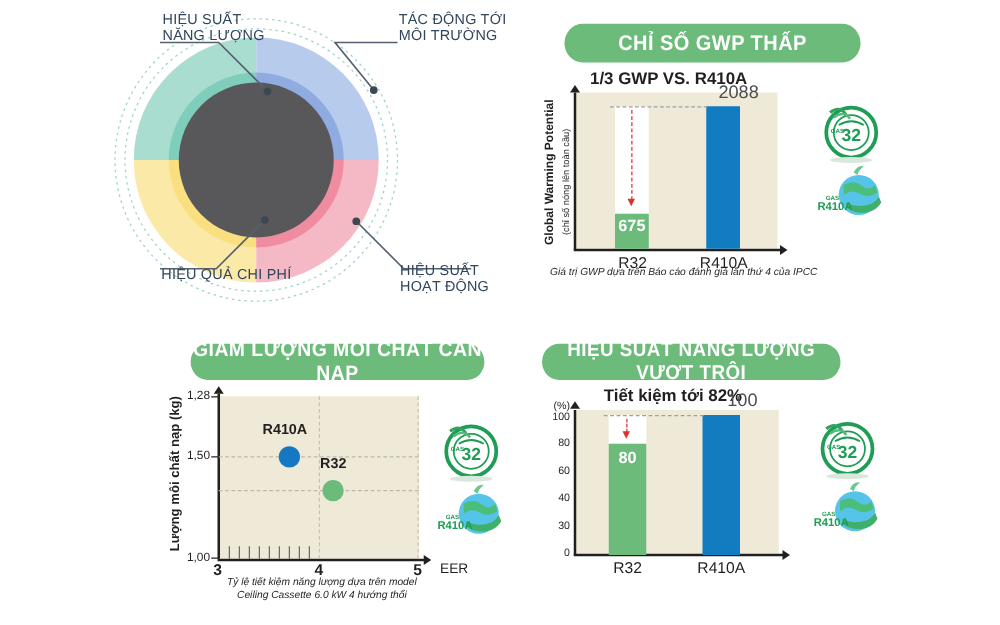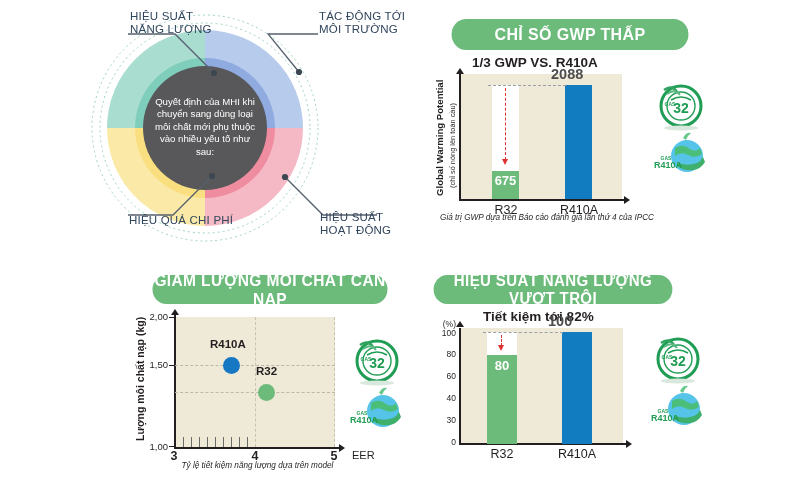--- a/index.html
+++ b/index.html
@@ -56,22 +56,22 @@
   }
   .bar { position: absolute; }
   .bar-green { background: #6cbb7b; }
   .bar-blue  { background: #127cc1; }
   .bar-ghost { background: #ffffff; }
   .bar-value-in {
     position:absolute; color:#ffffff; font-weight:bold; font-size:13px;
     text-align:center;
   }
   .bar-value-top {
-    position:absolute; color:#4d4d4d; font-weight:bold; font-size:14.5px;
-    text-align:left;
+    position:absolute; color:#4d4d4d; font-weight:normal; font-size:14.5px;
+    text-align:right;
   }
   .cat-label {
     position:absolute; color:#231f20; font-size:12.5px; text-align:center;
   }
   .tick-label {
     position:absolute; color:#231f20; font-size:8.5px; text-align:right;
   }
   .dash-guide {
     position:absolute; height:0; border-top:1px dashed #9aa0a6;
   }
@@ -130,21 +130,20 @@
       <polyline points="318,34 268,34 299,72" fill="none" stroke="#55606e" stroke-width="1.3"></polyline>
       <circle cx="299" cy="72" r="3.1" fill="#3d4752"></circle>
 
       <polyline points="128,215 173,215 212,176" fill="none" stroke="#55606e" stroke-width="1.3"></polyline>
       <circle cx="212" cy="176" r="3.1" fill="#3d4752"></circle>
 
       <polyline points="377,215 323,215 285,177" fill="none" stroke="#55606e" stroke-width="1.3"></polyline>
       <circle cx="285" cy="177" r="3.1" fill="#3d4752"></circle>
     </svg>
 
-    <div class="donut-center-text" style="left:153px; top:96px;">Quyết định của MHI khi chuyển sang dùng loại môi chất mới phụ thuộc vào nhiều yếu tố như sau:</div>
 
     <div class="donut-label" style="left:130px; top:10px;">HIỆU SUẤT
 NĂNG LƯỢNG</div>
 
     <div class="donut-label" style="left:319px; top:10px;">TÁC ĐỘNG TỚI
 MÔI TRƯỜNG</div>
 
     <div class="donut-label" style="left:129px; top:214px;">HIỆU QUẢ CHI PHÍ</div>
 
     <div class="donut-label" style="left:320px; top:211px;">HIỆU SUẤT
@@ -228,38 +227,39 @@
     <div class="minor-tick" style="left:215px; top:182px; height:10px;"></div>
     <div class="minor-tick" style="left:223px; top:182px; height:10px;"></div>
     <div class="minor-tick" style="left:231px; top:182px; height:10px;"></div>
     <div class="minor-tick" style="left:239px; top:182px; height:10px;"></div>
     <div class="minor-tick" style="left:247px; top:182px; height:10px;"></div>
 
     <div class="minor-tick" style="left:169px; top:62px; width:6px; height:1.4px; background:#231f20;"></div>
     <div class="minor-tick" style="left:169px; top:110px; width:6px; height:1.4px; background:#231f20;"></div>
     <div class="minor-tick" style="left:169px; top:191px; width:6px; height:1.4px; background:#231f20;"></div>
 
-    <div class="tick-label" style="left:138px; top:56px; width:30px; font-size:9.5px;">2,00</div>
+    <div class="tick-label" style="left:138px; top:56px; width:30px; font-size:9.5px;">1,28</div>
     <div class="tick-label" style="left:138px; top:104px; width:30px; font-size:9.5px;">1,50</div>
     <div class="tick-label" style="left:138px; top:186px; width:30px; font-size:9.5px;">1,00</div>
 
     <div class="cat-label" style="left:164px; top:194px; width:20px; font-weight:bold;">3</div>
     <div class="cat-label" style="left:245px; top:194px; width:20px; font-weight:bold;">4</div>
     <div class="cat-label" style="left:324px; top:194px; width:20px; font-weight:bold;">5</div>
     <div class="eer-label" style="left:352px; top:194px;">EER</div>
 
     <div class="sc-dot sc-dot-blue" style="left:223px; top:102px; width:17px; height:17px;"></div>
     <div class="sc-name" style="left:210px; top:83px;">R410A</div>
 
     <div class="sc-dot sc-dot-green" style="left:258px; top:129px; width:17px; height:17px;"></div>
     <div class="sc-name" style="left:256px; top:110px;">R32</div>
 
     <div class="ylabel-rot" style="left:134px; top:186px; font-size:10.5px; font-weight:bold;">Lượng môi chất nạp (kg)</div>
 
     <div class="foot-note" style="left:150px; top:206px; width:215px;font-style:italic;">Tỷ lệ tiết kiệm năng lượng dựa trên model</div>
+    <div class="foot-note" style="left:150px; top:216px; width:215px;">Ceiling Cassette 6.0 kW 4 hướng thổi</div>
 
     <div class="badge-wrap" style="left:349px; top:80px;">
       <svg width="58" height="96">
         <g>
           <circle cx="28" cy="26" r="20" fill="none" stroke="#1f9d55" stroke-width="3"></circle>
           <circle cx="28" cy="26" r="14" fill="none" stroke="#1f9d55" stroke-width="1.4"></circle>
           <path d="M11,10 Q19,4 24,12" fill="none" stroke="#2fa35f" stroke-width="2.4"></path>
           <path d="M14,14 Q22,8 27,15" fill="none" stroke="#57b97f" stroke-width="2"></path>
           <path d="M18,20 Q28,14 38,20" fill="none" stroke="#1f9d55" stroke-width="1.6"></path>
           <text x="28" y="33" font-family="Liberation Sans, sans-serif" font-size="14" font-weight="bold" fill="#1f9d55" text-anchor="middle">32</text>

